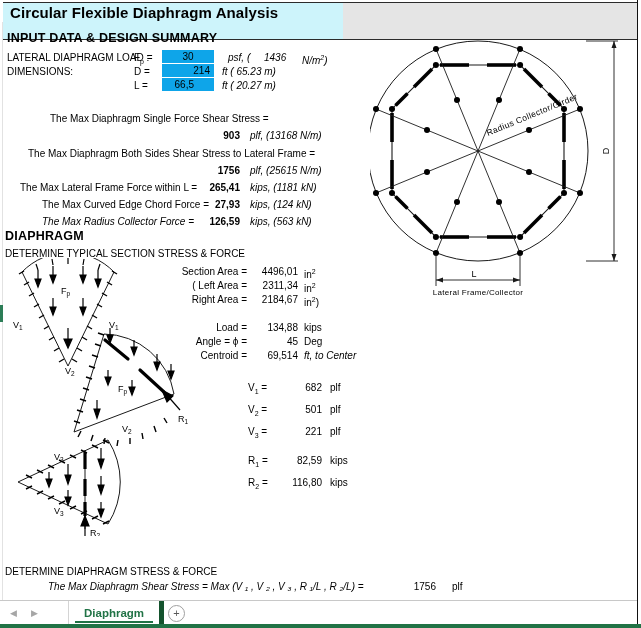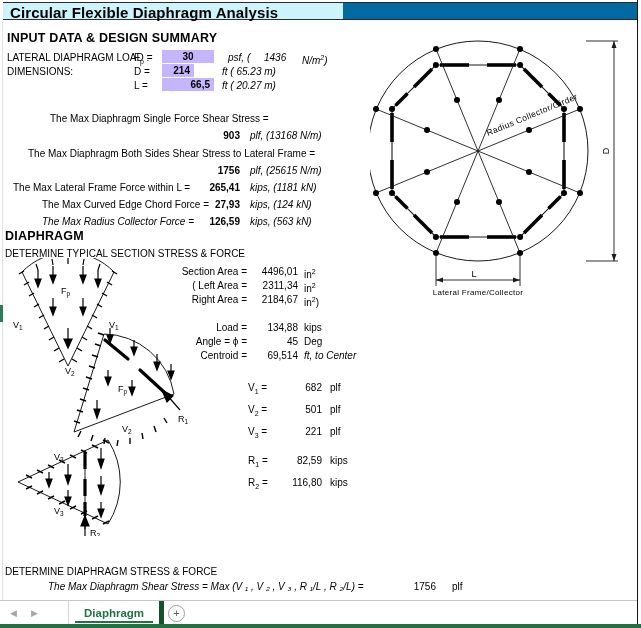--- a/index.html
+++ b/index.html
@@ -17,25 +17,25 @@
     position: absolute;
     left: 0; top: 0;
     width: 641px; height: 628px;
     background: #ffffff;
     overflow: hidden;
   }
   
   .titlebar {
     position: absolute;
     left: 3px; top: 2px;
-    width: 636px; height: 18px;
+    width: 636px; height: 38px;
     border-top: 1px solid #2b2b2b;
     border-bottom: 1px solid #2b2b2b;
     box-sizing: border-box;
-    background: #0369a1;
+    background: #e5e5e5;
   }
   .titlebar .cyan {
     position: absolute;
     left: 0; top: 0;
     width: 340px; height: 100%;
     background: #cdf4fb;
   }
   .titlebar .titletext {
     position: absolute;
     left: 7px; top: 1px;
@@ -51,25 +51,25 @@
     font-size: 10px;
     line-height: 11px;
     white-space: nowrap;
   }
   .b { font-weight: bold; }
   .i { font-style: italic; }
   .h { font-size: 12.5px; font-weight: bold; letter-spacing: 0.2px; }
   .r { text-align: right; }
   .inputcell {
     position: absolute;
-    background: #c4b5fd;
+    background: #0ea5e9;
     font-size: 10px;
     line-height: 11px;
     text-align: center;
-    font-weight: bold;
+    font-weight: normal;
     white-space: nowrap;
   }
   sub { font-size: 7px; }
   sup { font-size: 7px; }
   
   .edgemark {
     position: absolute;
     left: 0px; top: 305px;
     width: 3px; height: 17px;
     background: #2c7d57;
@@ -166,36 +166,36 @@
   </div>
   <div class="inputcell" style="left:162px; top:50px; width:52px; height:13px; line-height:13px;">30</div>
   <div class="t i" style="left:228px; top:52px;">psf, (</div>
   <div class="t i" style="left:264px; top:52px;">1436</div>
   <div class="t i" style="left:302px; top:52px;">
     <span>N/m</span><sup>2</sup><span>)</span>
   </div>
 
   <div class="t" style="left:7px; top:66px;">DIMENSIONS:</div>
   <div class="t" style="left:134px; top:66px;">D =</div>
-  <div class="inputcell" style="left:162px; top:64px; width:32px; height:13px; line-height:13px; text-align:right; padding-right:4px; box-sizing:border-box;">214</div>
+  <div class="inputcell" style="left:162px; top:64px; width:52px; height:13px; line-height:13px; text-align:right; padding-right:4px; box-sizing:border-box;">214</div>
   <div class="t i" style="left:222px; top:66px;">ft ( 65.23 m)</div>
 
   <div class="t" style="left:134px; top:80px;">L =</div>
-  <div class="inputcell" style="left:162px; top:78px; width:52px; height:13px; line-height:13px; text-align:right; padding-right:4px; box-sizing:border-box;">66,5</div>
+  <div class="inputcell" style="left:162px; top:78px; width:52px; height:13px; line-height:13px; text-align:right; padding-right:20px; box-sizing:border-box;">66,5</div>
   <div class="t i" style="left:222px; top:80px;">ft ( 20.27 m)</div>
 
   <div class="t" style="left:50px; top:113px;">The Max Diaphragm Single Force Shear Stress =</div>
   <div class="t b r" style="left:180px; top:130px; width:60px;">903</div>
   <div class="t i" style="left:250px; top:130px;">plf, (13168 N/m)</div>
 
   <div class="t" style="left:28px; top:148px;">The Max Diaphragm Both Sides Shear Stress to Lateral Frame =</div>
   <div class="t b r" style="left:180px; top:165px; width:60px;">1756</div>
   <div class="t i" style="left:250px; top:165px;">plf, (25615 N/m)</div>
 
-  <div class="t" style="left:13px; top:182px;text-align:right;">The Max Lateral Frame Force within L =</div>
+  <div class="t" style="left:20px; top:182px;text-align:right;">The Max Lateral Frame Force within L =</div>
   <div class="t b r" style="left:180px; top:182px; width:60px;">265,41</div>
   <div class="t i" style="left:250px; top:182px;">kips, (1181 kN)</div>
 
   <div class="t" style="left:42px; top:199px;">The Max Curved Edge Chord Force =</div>
   <div class="t b r" style="left:180px; top:199px; width:60px;">27,93</div>
   <div class="t i" style="left:250px; top:199px;">kips, (124 kN)</div>
 
   <div class="t" style="left:42px; top:216px;font-style:italic;">The Max Radius Collector Force =</div>
   <div class="t b r" style="left:180px; top:216px; width:60px;">126,59</div>
   <div class="t i" style="left:250px; top:216px;">kips, (563 kN)</div>

